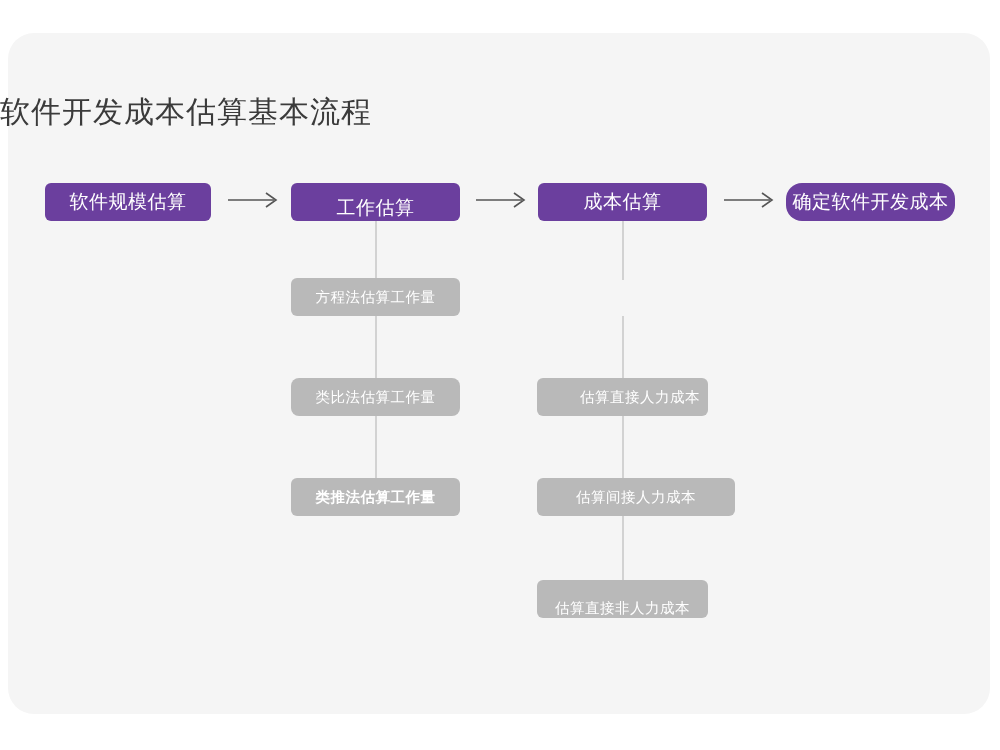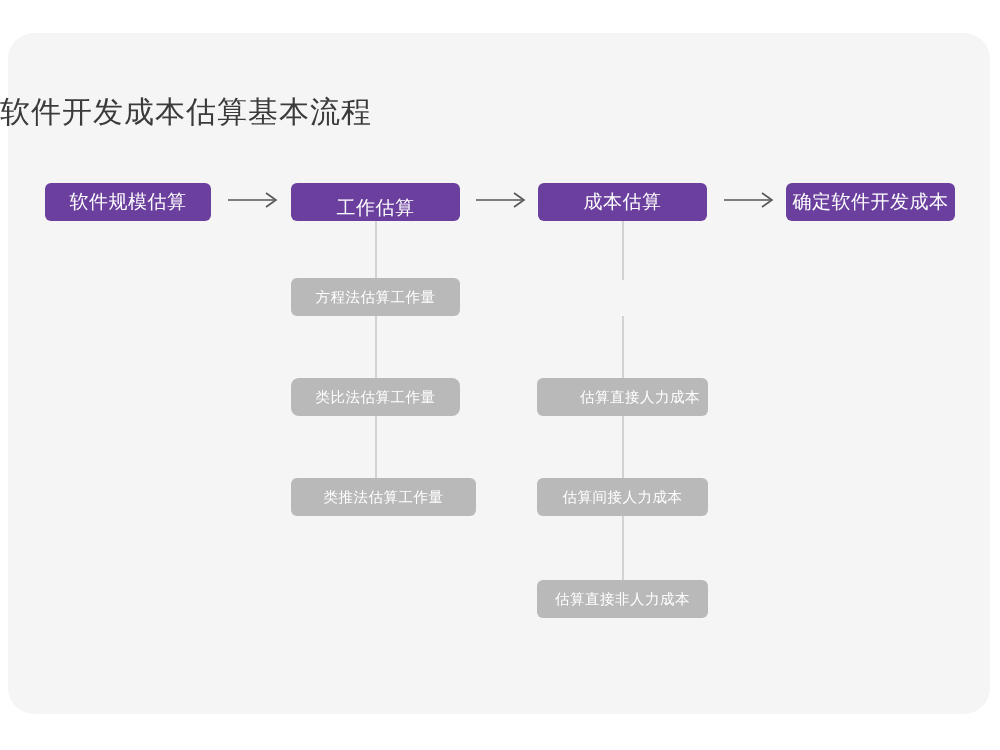--- a/index.html
+++ b/index.html
@@ -109,51 +109,51 @@
 
   <div class="node primary" style="left:538px; top:183px; width:169px;justify-content:center;">
     <span>成本估算</span>
   </div>
 
   <svg class="arrow" style="left:722px; top:189px; width:56px;" viewBox="0 0 56 22">
     <line x1="2" y1="11" x2="48" y2="11" stroke="#555555" stroke-width="1.6"></line>
     <polyline points="40,4 50,11 40,18" fill="none" stroke="#555555" stroke-width="1.6"></polyline>
   </svg>
 
-  <div class="node primary" style="left:786px; top:183px; width:169px;">
+  <div class="node primary" style="left:786px; top:183px; width:169px;border-radius:16px;">
     <span>确定软件开发成本</span>
   </div>
 
   <div class="vline" style="left:375px; top:221px; height:59px;"></div>
   <div class="vline" style="left:375px; top:316px; height:62px;"></div>
   <div class="vline" style="left:375px; top:416px; height:62px;"></div>
 
   <div class="node sub" style="left:291px; top:278px; width:169px;">
     <span>方程法估算工作量</span>
   </div>
 
   <div class="node sub" style="left:291px; top:378px; width:169px;border-radius:8px;">
     <span>类比法估算工作量</span>
   </div>
 
-  <div class="node sub" style="left:291px; top:478px; width:185px;">
+  <div class="node sub" style="left:291px; top:478px; width:169px;font-weight:bold;">
     <span>类推法估算工作量</span>
   </div>
 
   <div class="vline" style="left:622px; top:221px; height:59px;"></div>
   <div class="vline" style="left:622px; top:316px; height:62px;"></div>
   <div class="vline" style="left:622px; top:416px; height:62px;"></div>
   <div class="vline" style="left:622px; top:516px; height:64px;"></div>
 
 
   <div class="node sub" style="left:537px; top:378px; width:171px;padding-left:35px;">
     <span>估算直接人力成本</span>
   </div>
 
-  <div class="node sub" style="left:537px; top:478px; width:171px;">
+  <div class="node sub" style="left:537px; top:478px; width:198px;">
     <span>估算间接人力成本</span>
   </div>
 
-  <div class="node sub" style="left:537px; top:580px; width:171px;">
+  <div class="node sub" style="left:537px; top:580px; width:171px;align-items:flex-end;">
     <span>估算直接非人力成本</span>
   </div>
 
 </div>
 
 </body></html>

